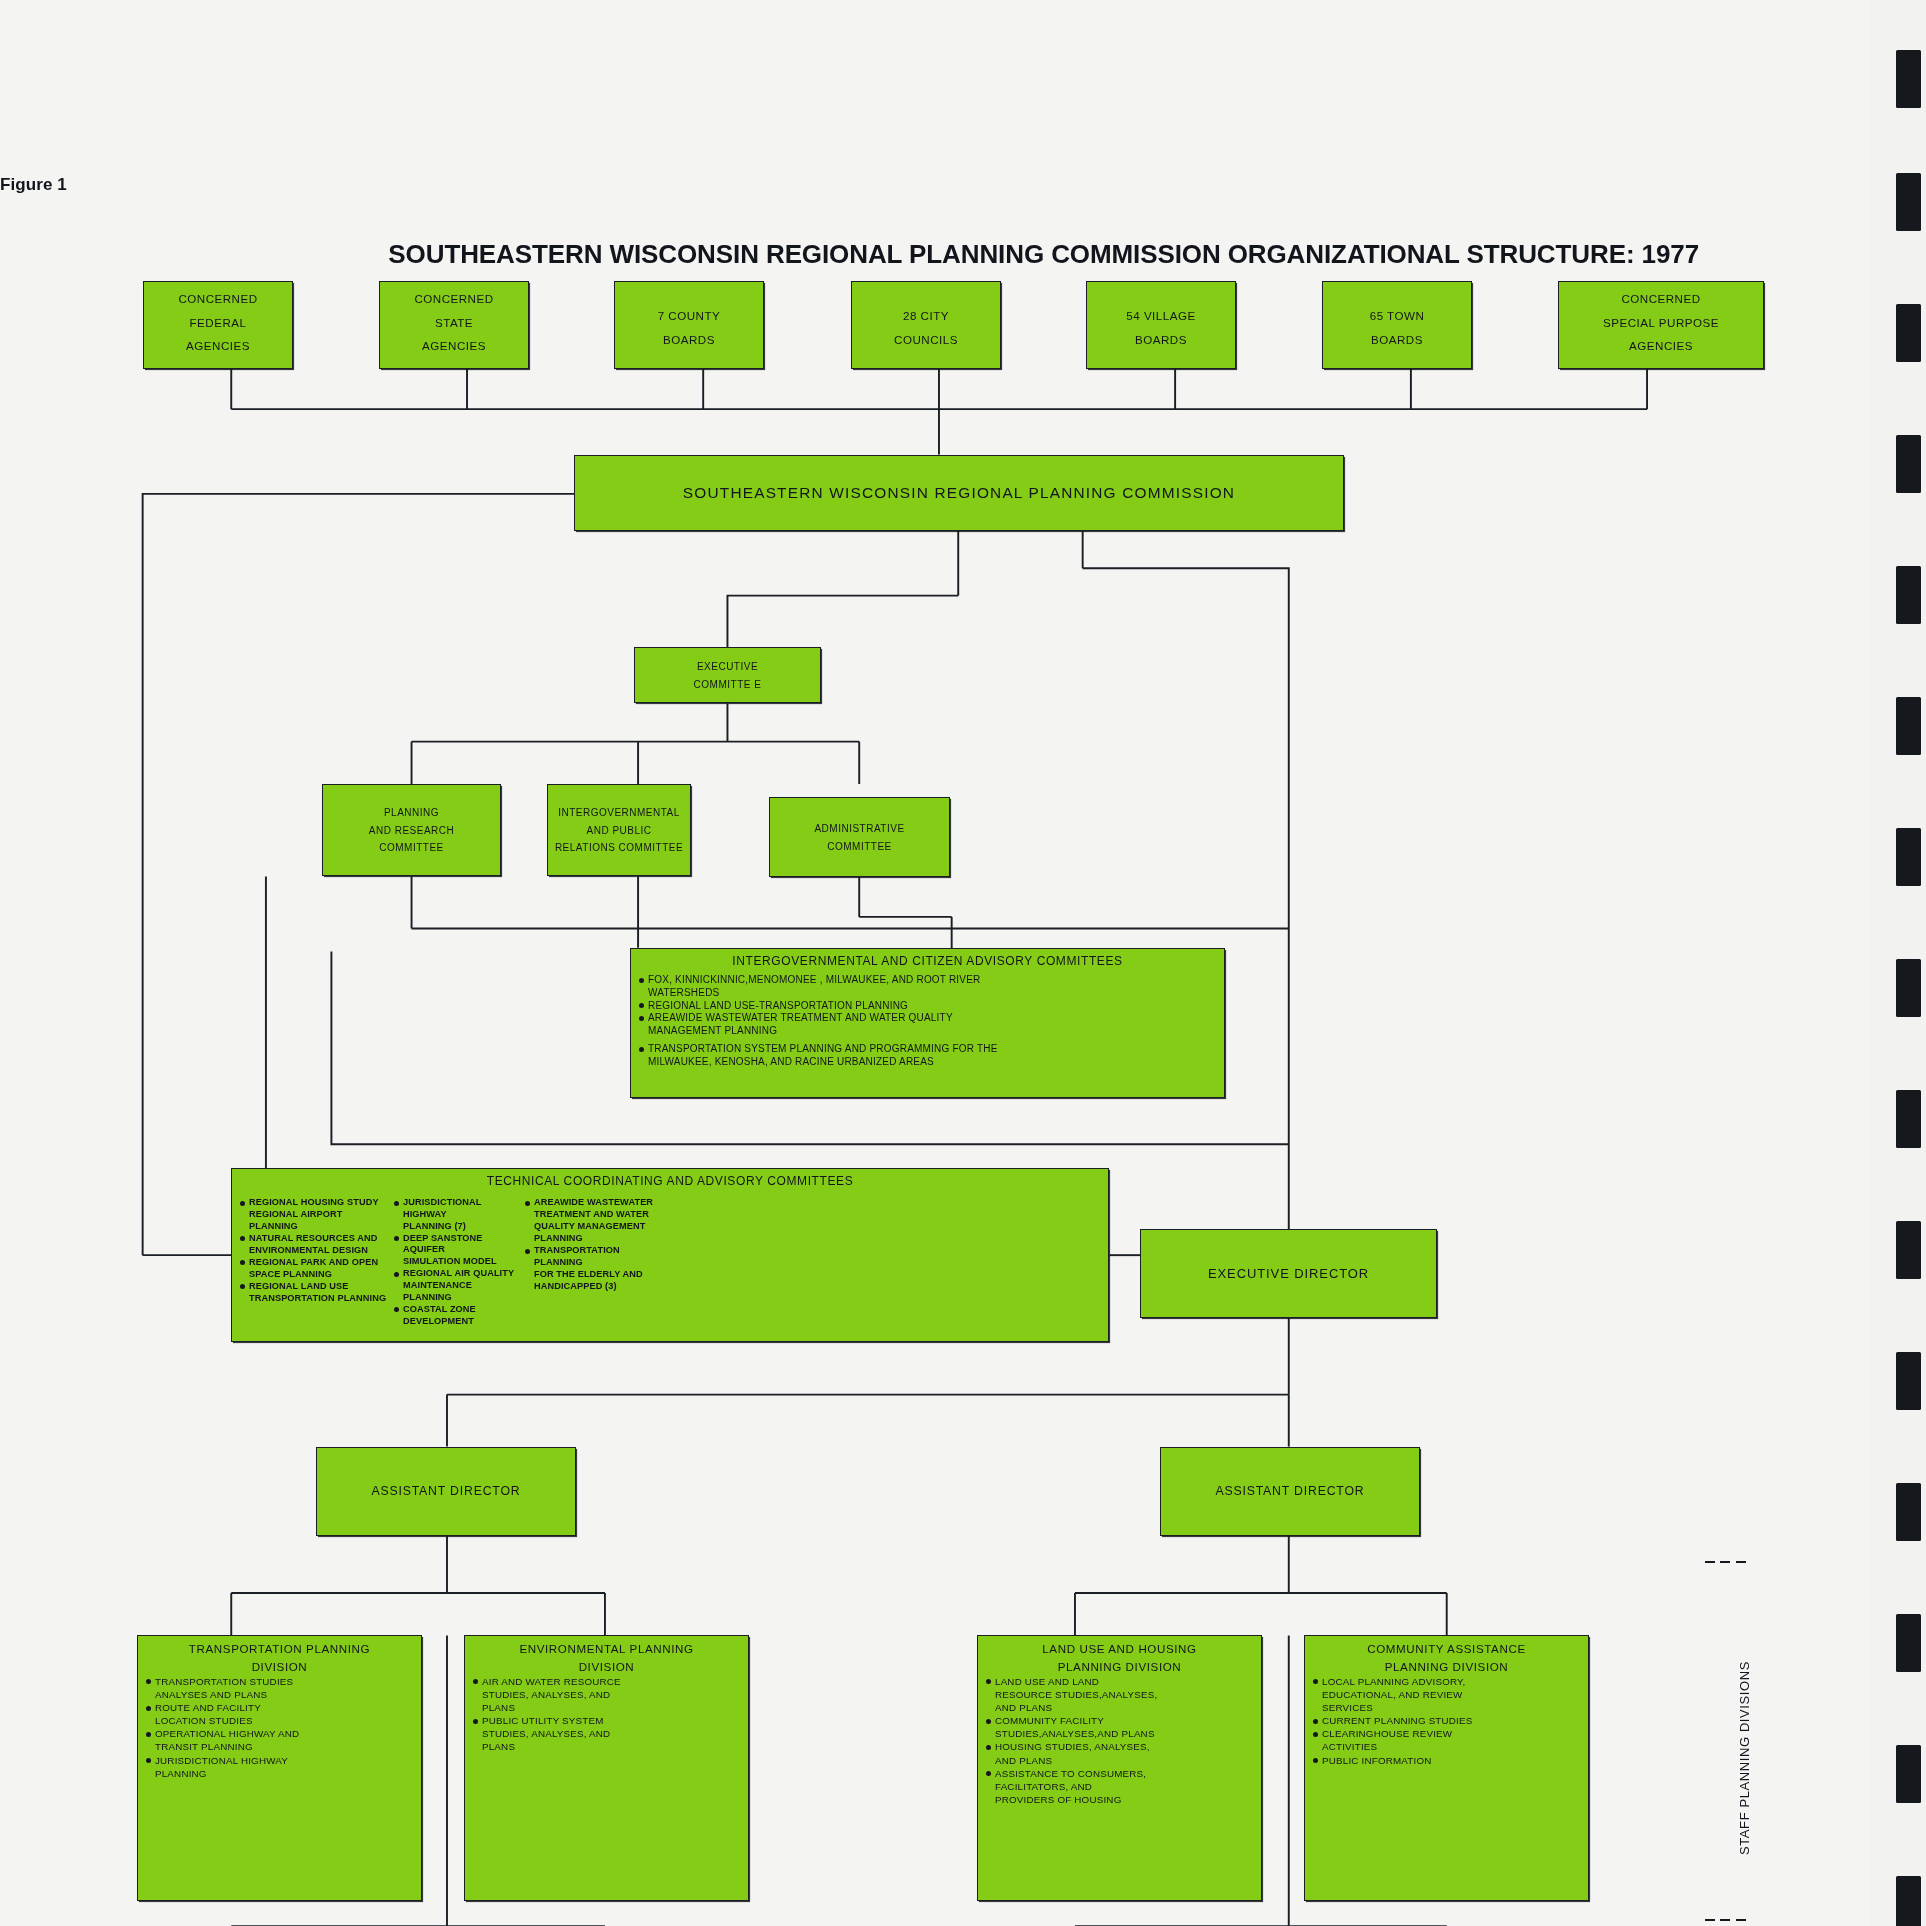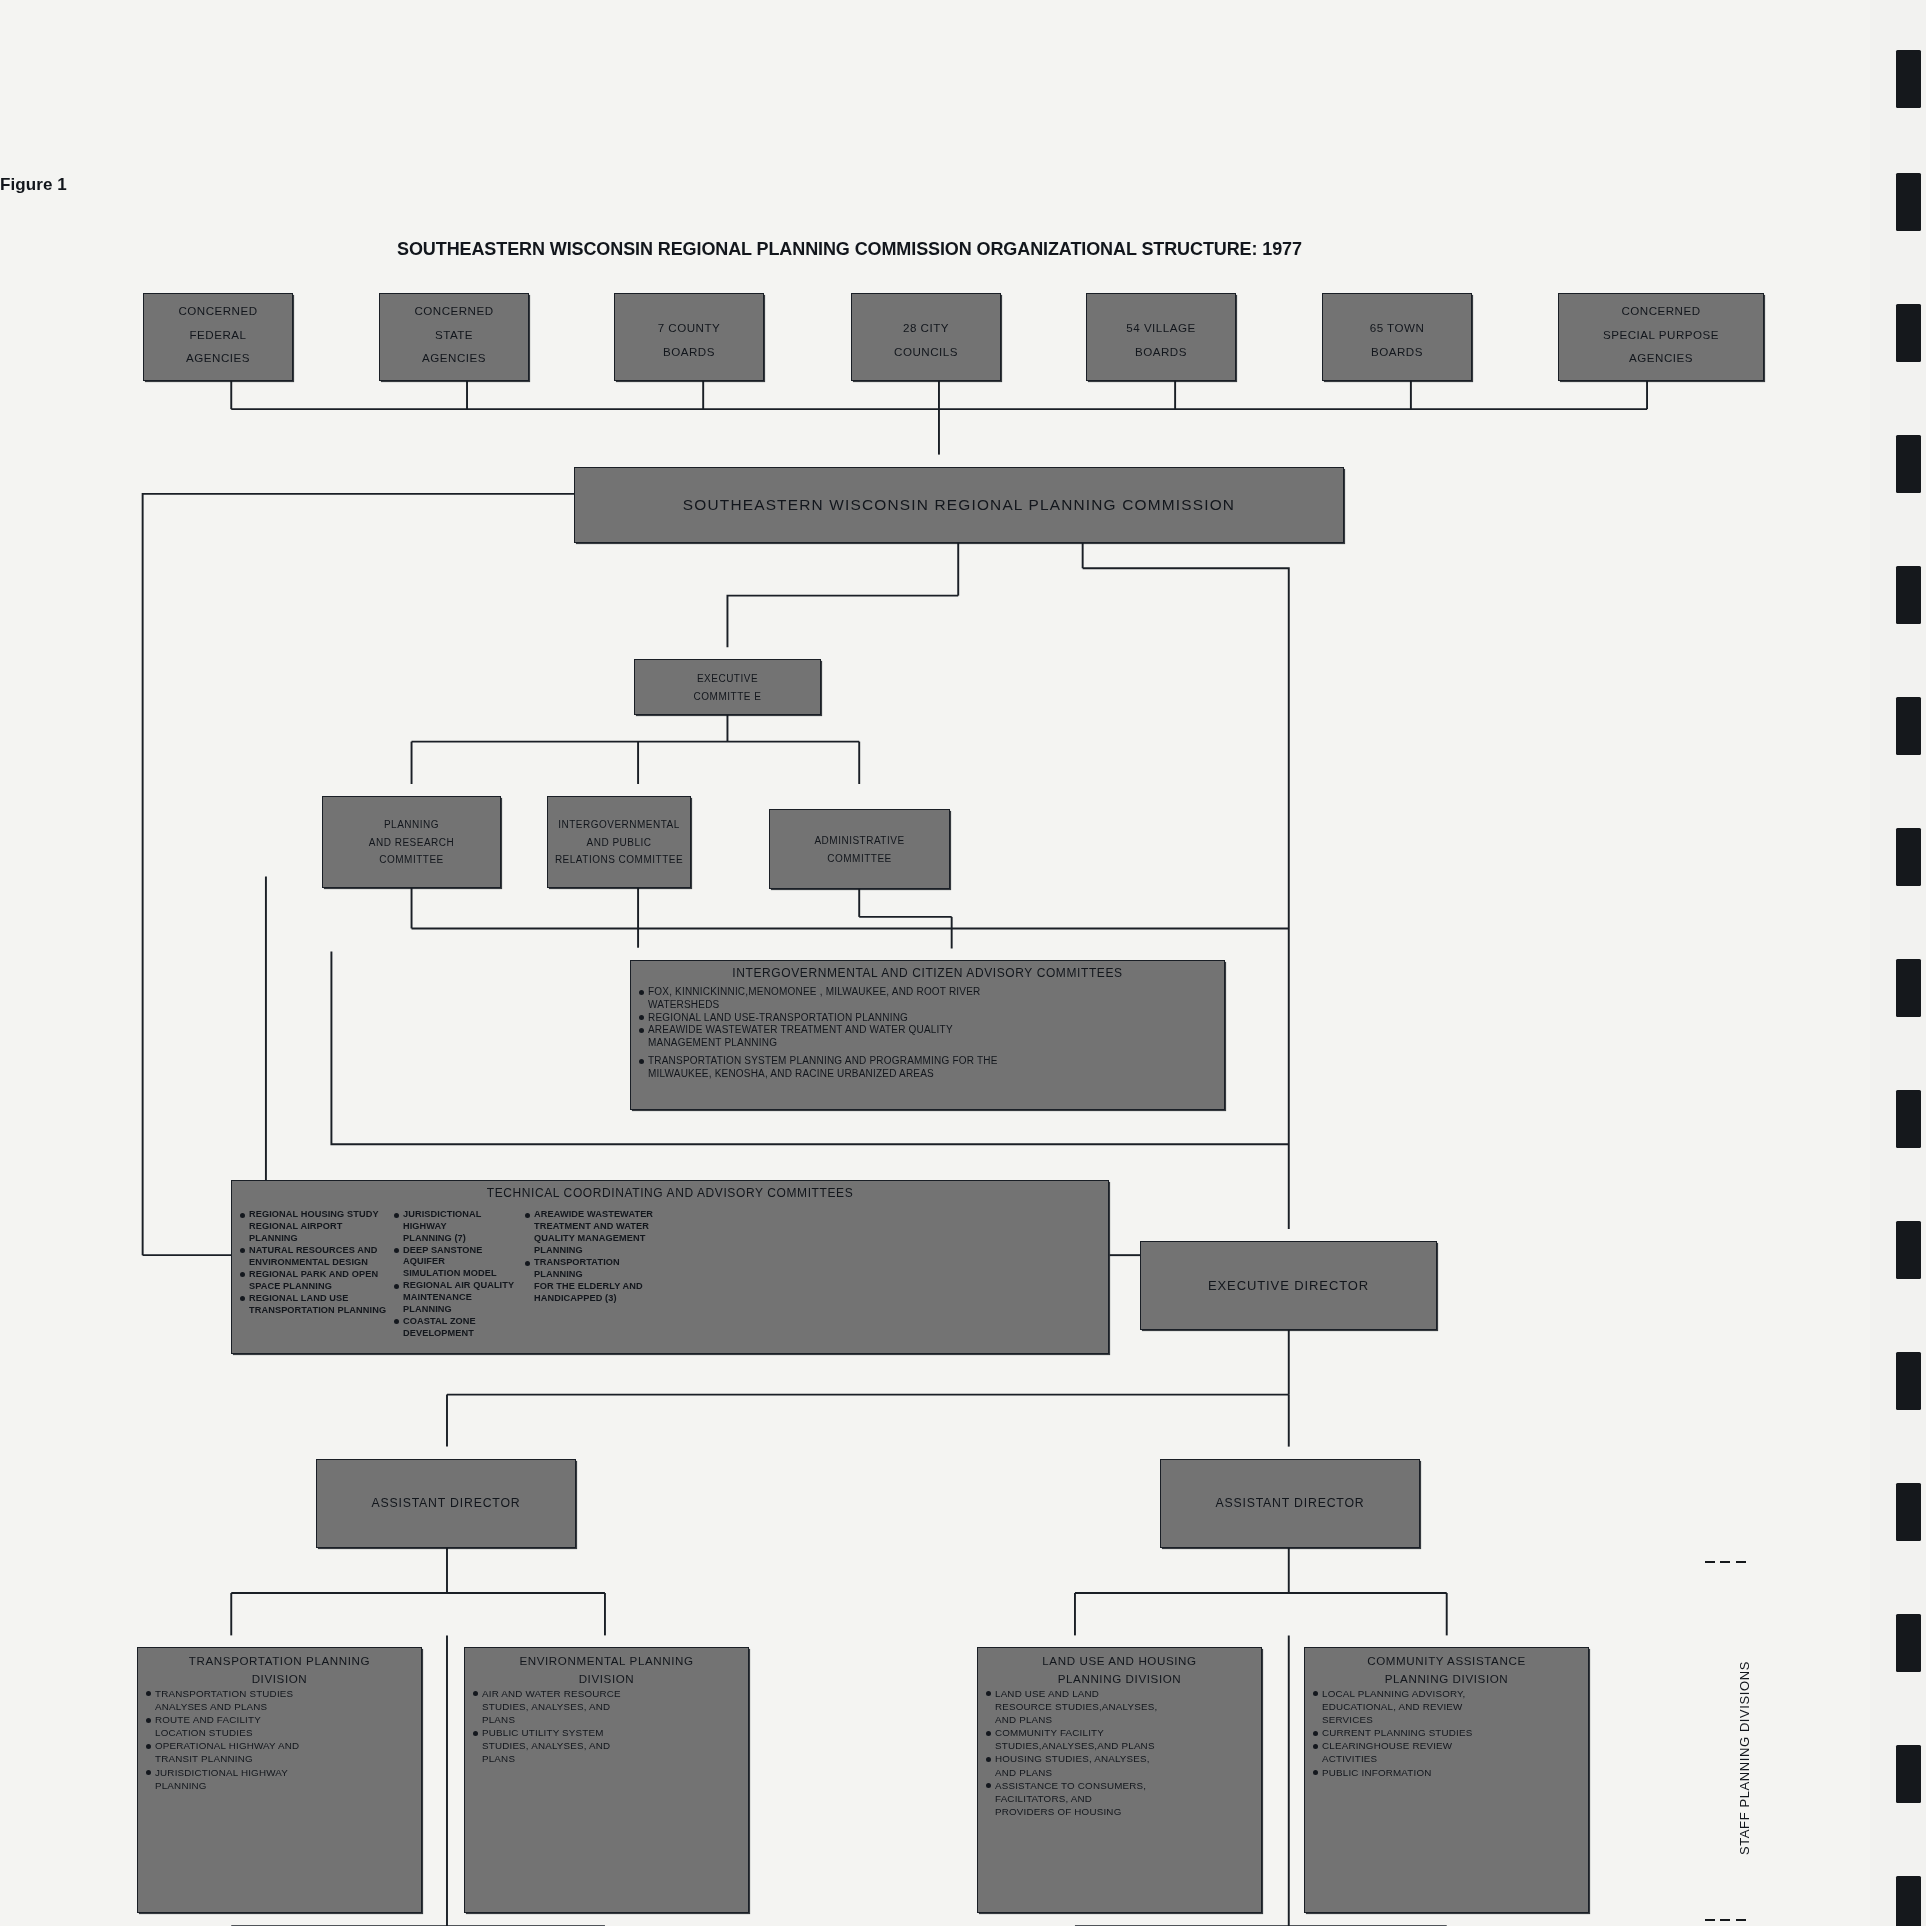--- a/index.html
+++ b/index.html
@@ -27,32 +27,31 @@
     background:#15181c;border-radius:1.5px;
   }
   #page-area{position:absolute;left:0;top:0;width:1845px;height:2513px;}
 
   
   #fig-label{
     position:absolute;left:0;top:175px;width:1699px;
     font-size:17px;font-weight:bold;letter-spacing:0.1px;
   }
   #chart-title{
-    position:absolute;left:0;top:239px;width:1699px;text-align:center;
-    font-size:18px;font-weight:bold;letter-spacing:-0.1px;
+    position:absolute;left:0;top:239px;width:1699px;text-align:right;
+    font-size:26px;font-weight:bold;letter-spacing:-0.1px;
   }
 
   
   .box{
     position:absolute;
-    background:#737373;
+    background:#84cc16;
     border:1.2px solid #1a1f26;
     box-sizing:border-box;
     box-shadow:1.5px 1.5px 0 -0.4px rgba(20,25,32,.85);
-    margin-top:12px;
   }
   .box .ttl{
     text-align:center;
     font-size:11.2px;
     line-height:1.42;
     letter-spacing:0.6px;
   }
   
   .agency{ }
   .agency .ttl{

